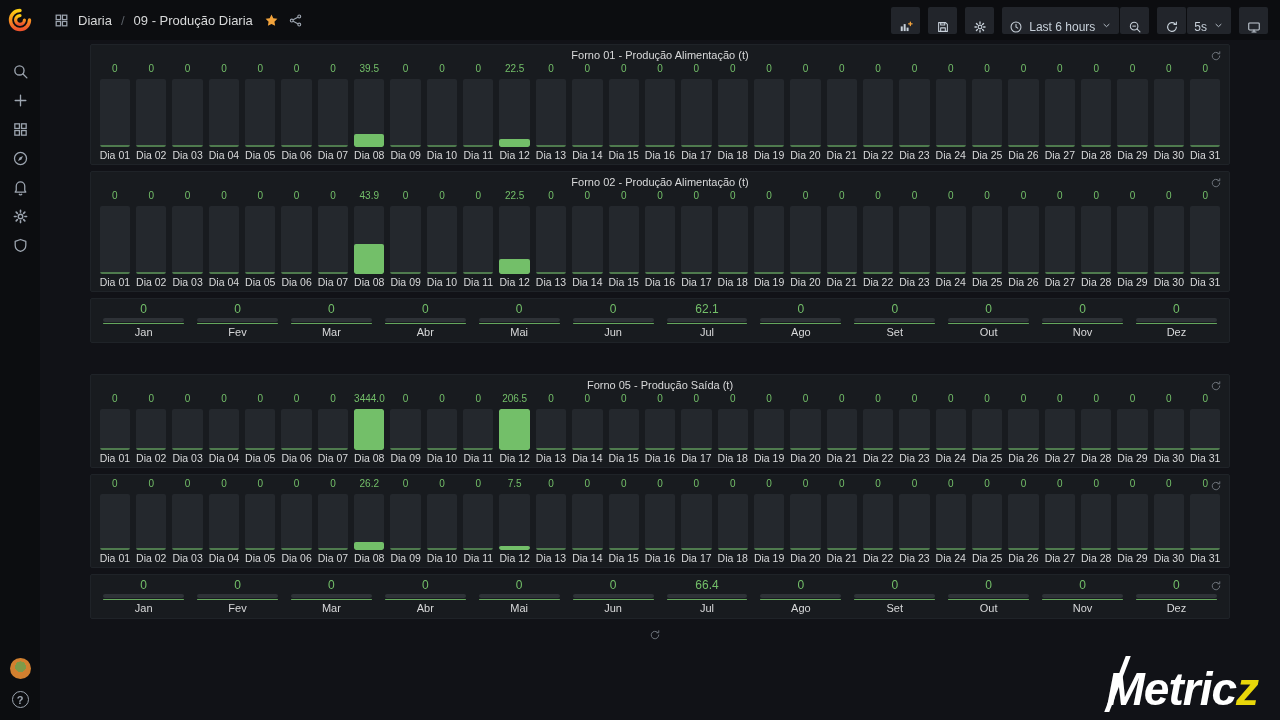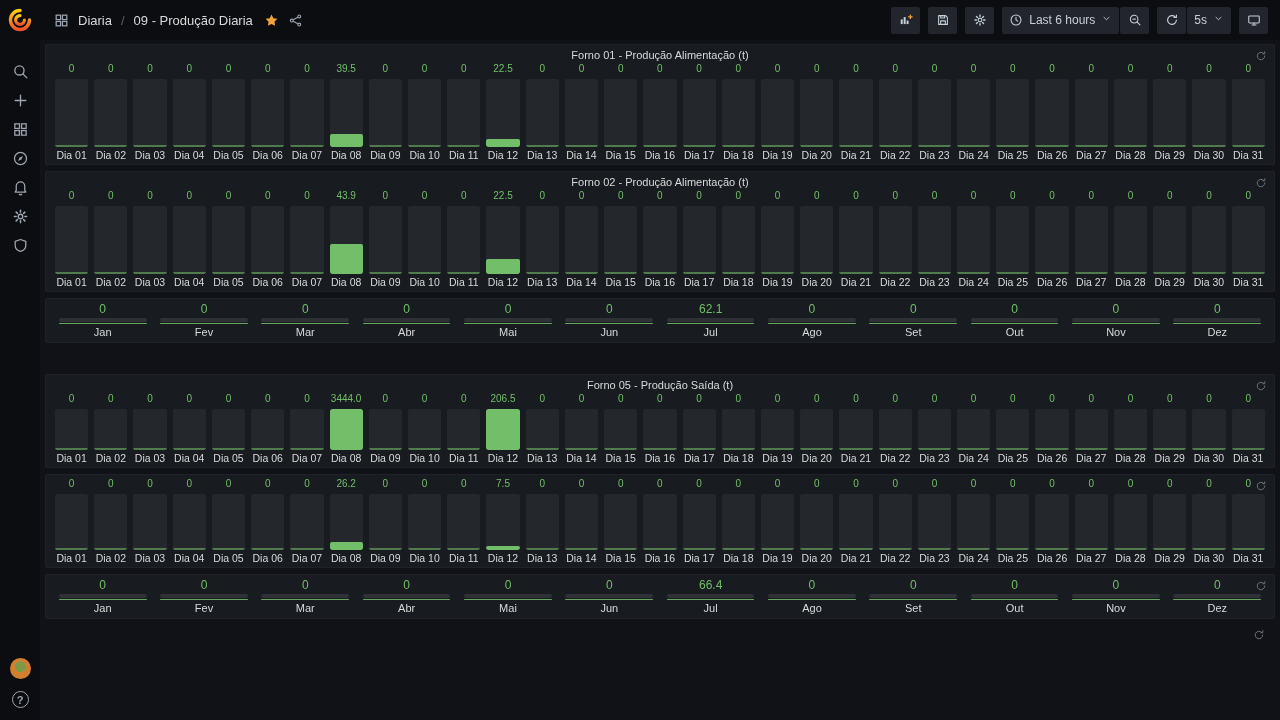--- a/index.html
+++ b/index.html
@@ -36,28 +36,28 @@
   .crumb-grid svg{width:15px;height:15px;}
   .crumb{cursor:pointer;}
   .crumb-sep{color:#5a5f66;}
   .star-icon{color:var(--star-orange);display:flex;cursor:pointer;margin-left:2px;}
   .star-icon svg{width:15px;height:15px;}
   .share-icon{color:var(--icon);display:flex;cursor:pointer;}
   .share-icon svg{width:15px;height:15px;}
   .nav-right{margin-left:auto;display:flex;align-items:center;gap:8px;}
   .btn-group{display:flex;gap:1px;}
   .nav-btn{height:27px;min-width:29px;background:var(--btn-bg);color:var(--btn-txt);
-           display:flex;align-items:center;justify-content:center;gap:6px;
+           display:flex;align-items:flex-end;justify-content:center;gap:6px;
            padding:0 7px;font-size:12px;border-radius:2px;cursor:pointer;white-space:nowrap;}
   .nav-btn svg{width:14px;height:14px;flex-shrink:0;}
   .nav-btn .chev svg{width:11px;height:11px;}
 
   
   .content{flex:1;position:relative;background:var(--dash-bg);padding:4px 5px 0;
-           display:flex;flex-direction:column;row-gap:6px;min-height:0;}
+           display:flex;flex-direction:column;row-gap:6px;min-height:0;align-items:center;}
   .panel{background:var(--panel-bg);border:1px solid #1f2328;border-radius:2px;
          position:relative;padding:3px 7px 4px;flex-shrink:0;}
   .panel.daily{height:121px;display:flex;flex-direction:column;}
   .panel.daily.short{height:94px;}
   .panel.monthly{height:45px;display:flex;flex-direction:column;justify-content:center;}
   .panel-title{text-align:center;font-size:11px;font-weight:500;color:var(--txt);
                height:15px;line-height:15px;flex-shrink:0;cursor:pointer;}
   .panel-refresh{position:absolute;top:5px;right:7px;color:#6d737b;cursor:pointer;line-height:0;}
   .panel-refresh svg{width:12px;height:12px;}
   .bars{flex:1;display:flex;gap:6px;padding:0 2px;min-height:0;}
@@ -1342,15 +1342,18 @@
       <div class="refresh-row">
         <span>
           <svg viewBox="0 0 24 24">
               <g fill="none" stroke="currentColor" stroke-width="2" stroke-linecap="round">
                 <path d="M19.5 12a7.5 7.5 0 1 1-2.2-5.3"></path>
                 <path d="M19.5 3.5v4h-4" stroke-linejoin="round"></path>
               </g>
             </svg>
         </span>
       </div>
+      <div class="metricz">
+        <span class="mz-slash"></span><span>Metric</span><span class="accent">z</span>
+      </div>
     </div>
   </div>
 </div>
 
 </body></html>

